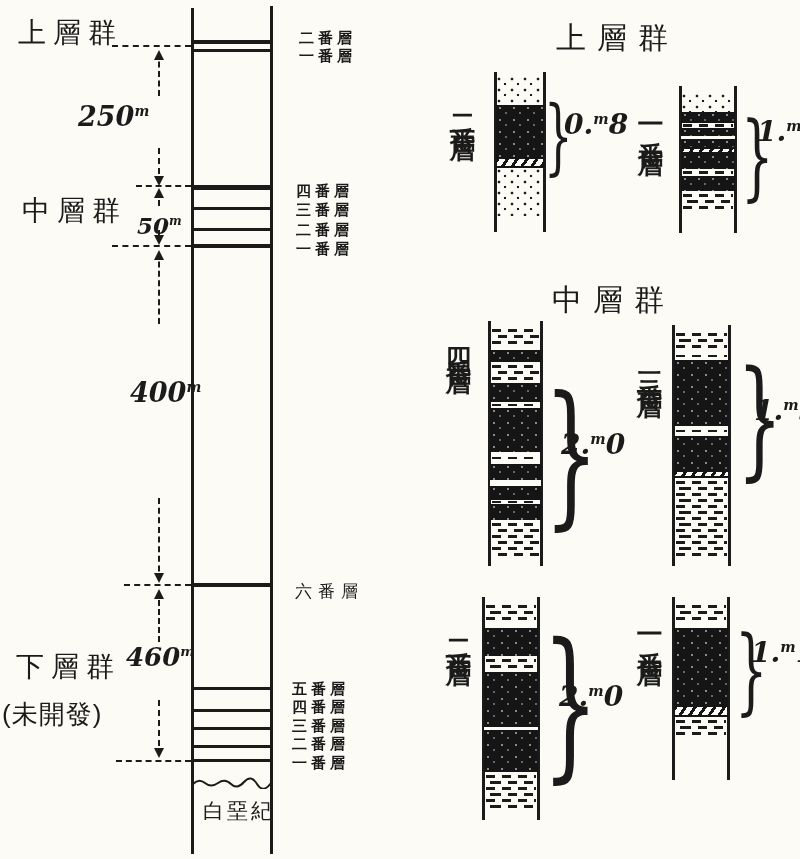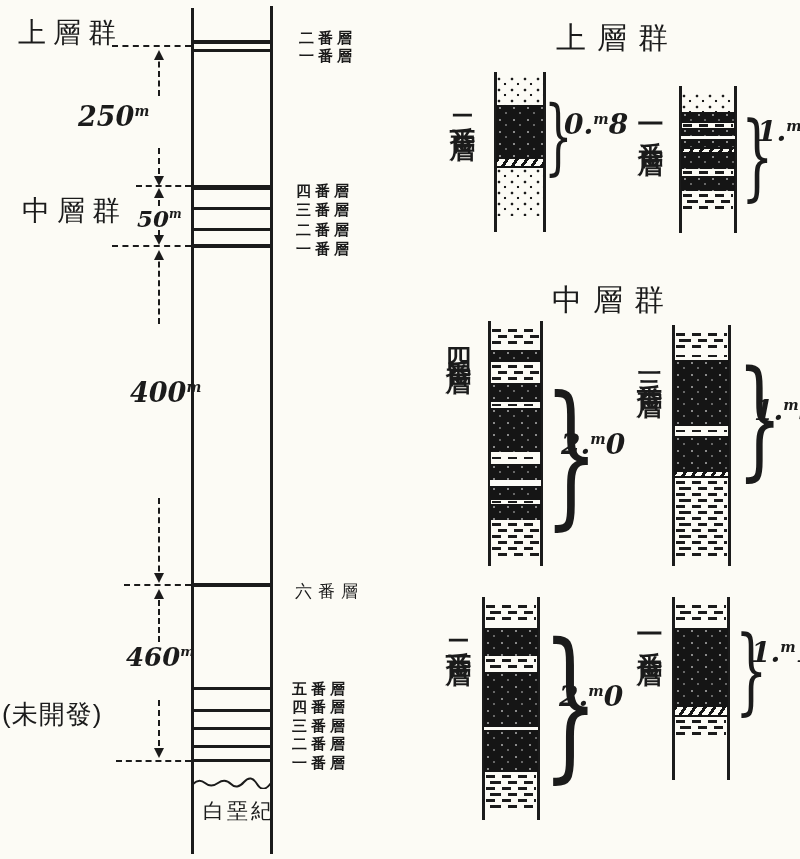--- a/index.html
+++ b/index.html
@@ -48,20 +48,21 @@
 </head>
 <body>
 
 <div id="figure">
 
   <div class="rail" style="left:191px;top:8px;height:846px"></div>
   <div class="rail" style="left:270px;top:6px;height:848px"></div>
 
   <div class="cjk glabel" style="left:18px;top:14px">上層群</div>
   <div class="cjk glabel" style="left:22px;top:192px">中層群</div>
+  <div class="cjk glabel" style="left:16px;top:648px">下層群</div>
   <div class="cjk note" style="left:2px;top:697px">(未開發)</div>
 
   <div class="cjk sixlabel" style="left:295px;top:580px">六番層</div>
 
   <div class="cjk base" style="left:203px;top:797px">白堊紀</div>
   <svg class="abs" style="left:192px;top:775px" width="80" height="14" viewBox="0 0 80 14">
     <path d="M1 9 Q7 3 13 8 T 26 8 T 39 9 T 52 7 T 65 9 T 79 8" fill="none" stroke="#1b1b1b" stroke-width="2"></path>
   </svg>
 
   <div class="cjk rtitle" style="left:556px;top:18px">上層群</div>
@@ -93,21 +94,21 @@
     <div class="arrow-down" style="left: 154px; top: 235px;"></div>
     <div class="mline" style="left: 158px; top: 252px; height: 72px;"></div>
     <div class="arrow-up" style="left: 154px; top: 250px;"></div>
     <div class="mline" style="left: 158px; top: 498px; height: 83px;"></div>
     <div class="arrow-down" style="left: 154px; top: 573px;"></div>
     <div class="mline" style="left: 158px; top: 591px; height: 51px;"></div>
     <div class="arrow-up" style="left: 154px; top: 589px;"></div>
     <div class="mline" style="left: 158px; top: 700px; height: 56px;"></div>
     <div class="arrow-down" style="left: 154px; top: 748px;"></div>
     <div class="meas" style="left: 78px; top: 103px; font-size: 27px;"><span>250</span><sup>m</sup></div>
-    <div class="meas" style="left: 137px; top: 207px; font-size: 23px;"><span>50</span><sup>m</sup></div>
+    <div class="meas" style="left: 137px; top: 214px; font-size: 23px;"><span>50</span><sup>m</sup></div>
     <div class="meas" style="left: 130px; top: 379px; font-size: 27px;"><span>400</span><sup>m</sup></div>
     <div class="meas" style="left: 126px; top: 644px; font-size: 26px;"><span>460</span><sup>m</sup></div>
     <div class="seamlabel" style="left: 299px; top: 29px;">二番層</div>
     <div class="seamlabel" style="left: 299px; top: 47px;">一番層</div>
     <div class="seamlabel" style="left: 296px; top: 182px;">四番層</div>
     <div class="seamlabel" style="left: 296px; top: 201px;">三番層</div>
     <div class="seamlabel" style="left: 296px; top: 221px;">二番層</div>
     <div class="seamlabel" style="left: 296px; top: 240px;">一番層</div>
     <div class="seamlabel" style="left: 292px; top: 680px;">五番層</div>
     <div class="seamlabel" style="left: 292px; top: 698px;">四番層</div>

